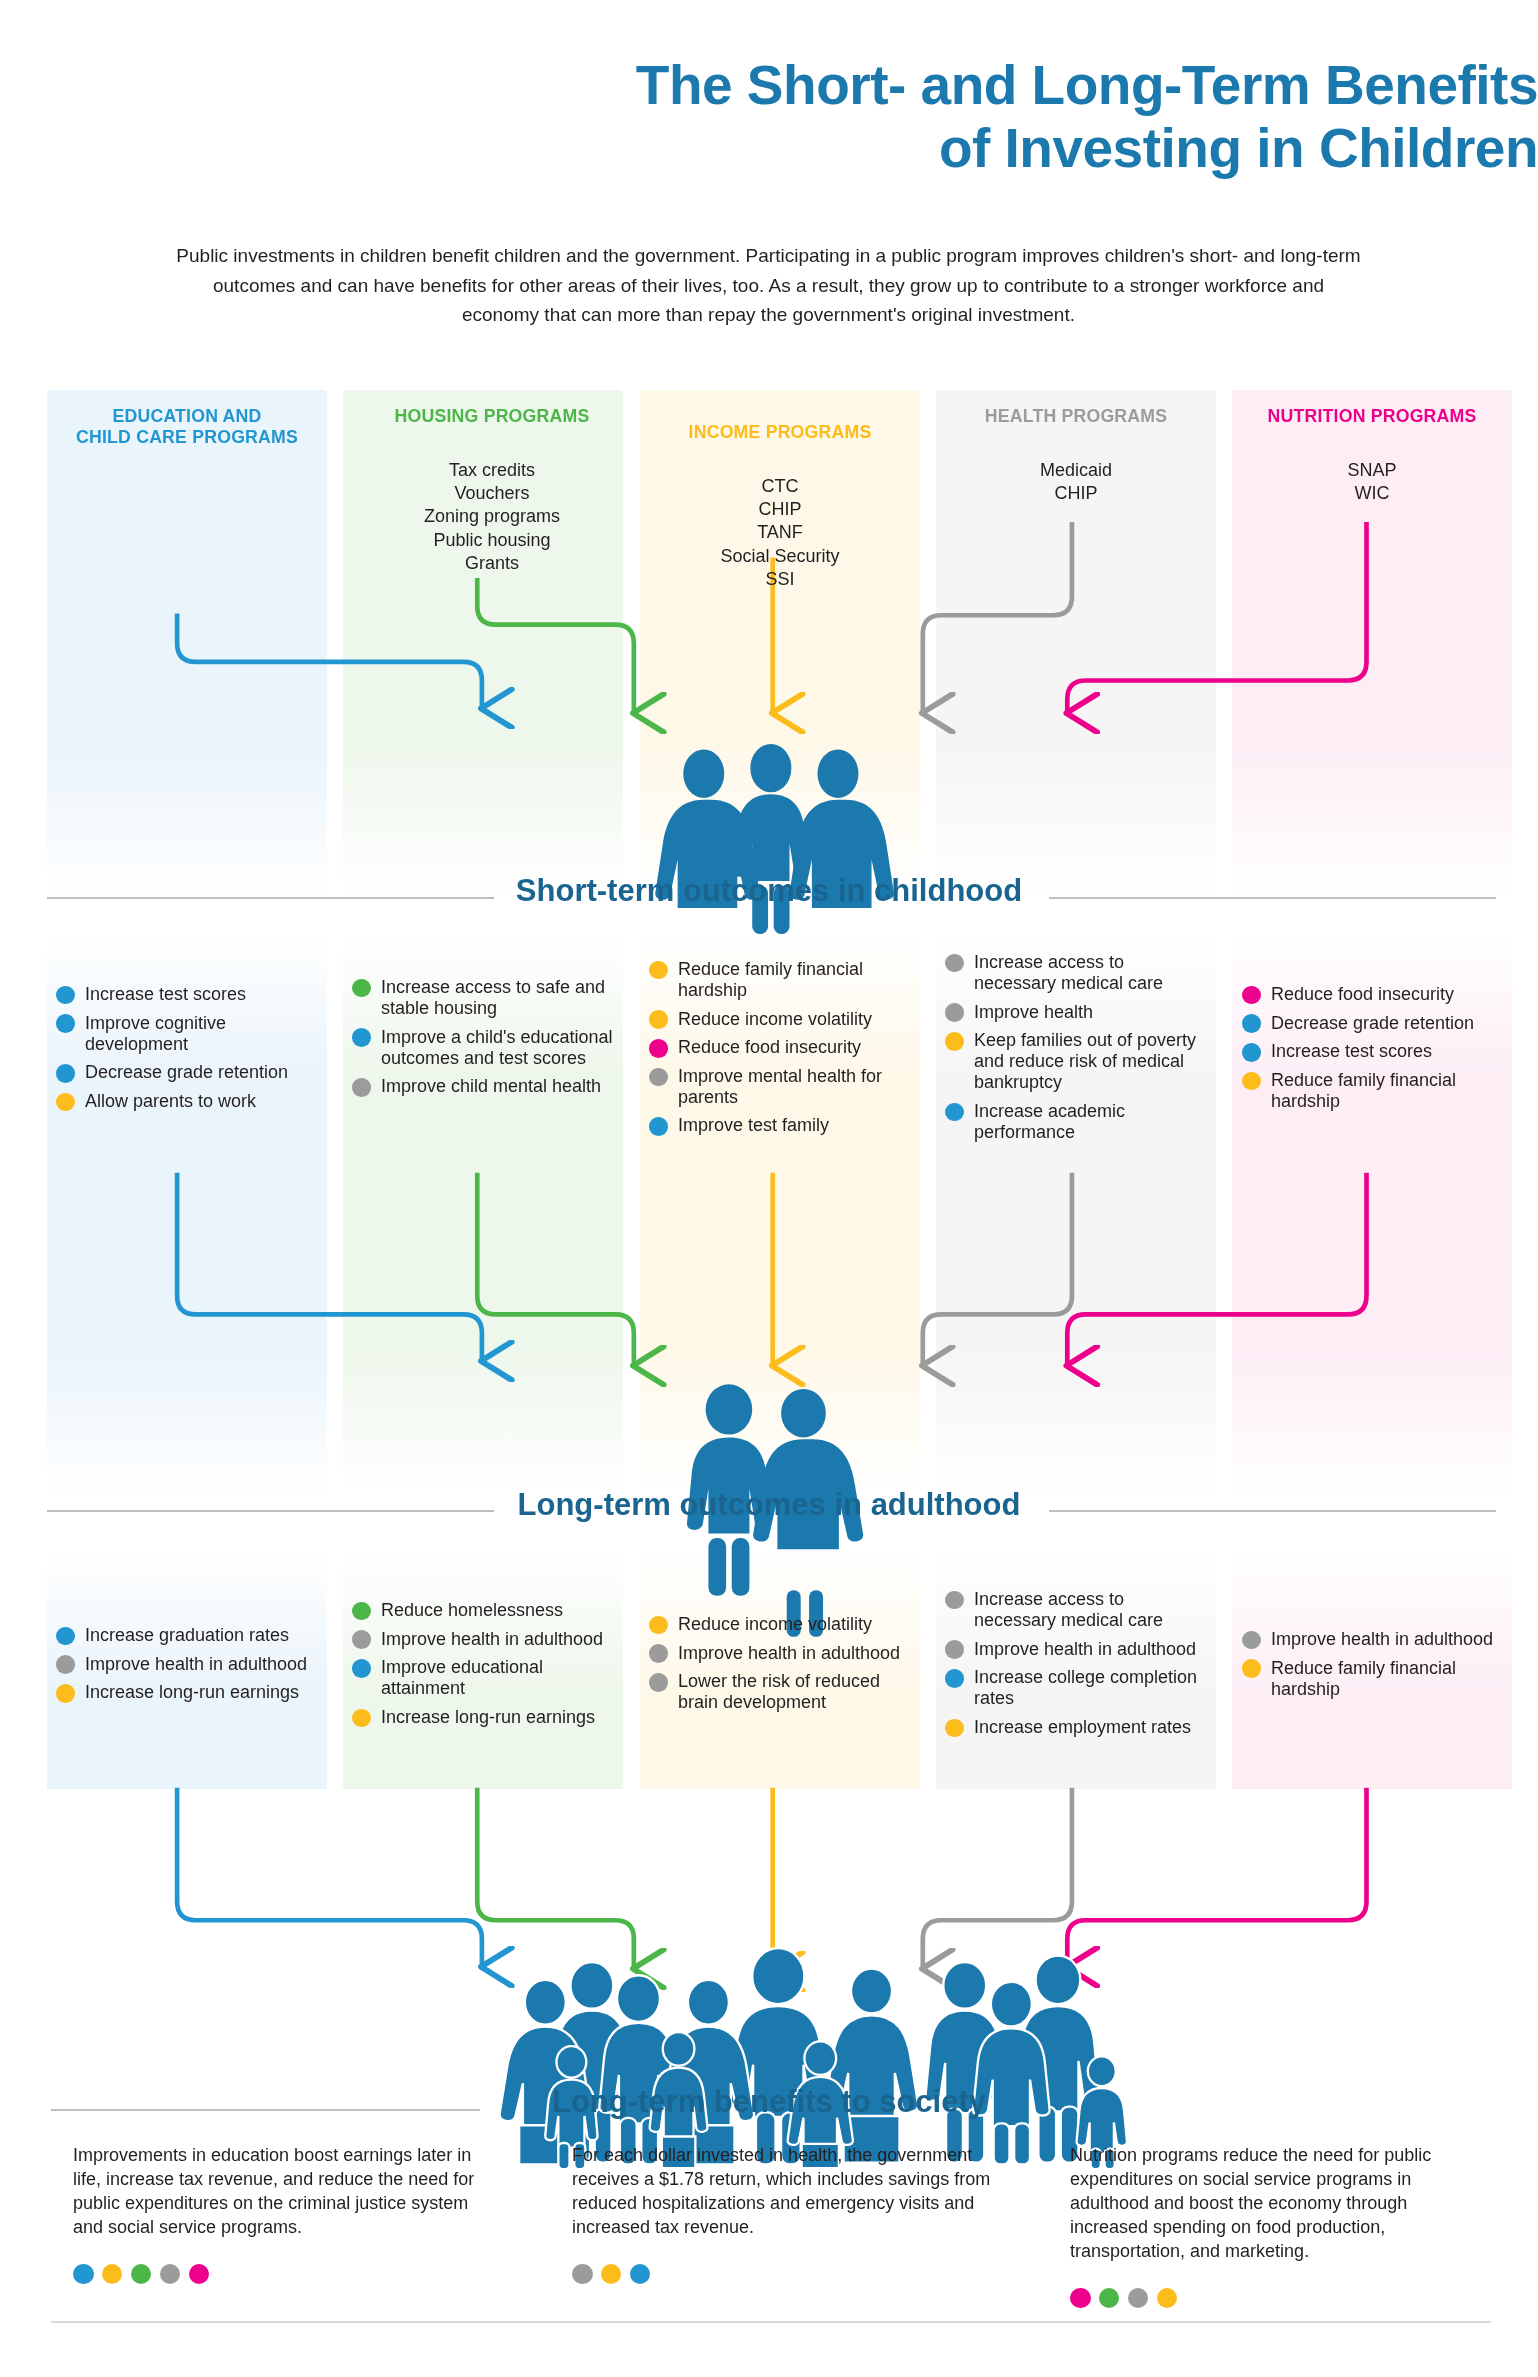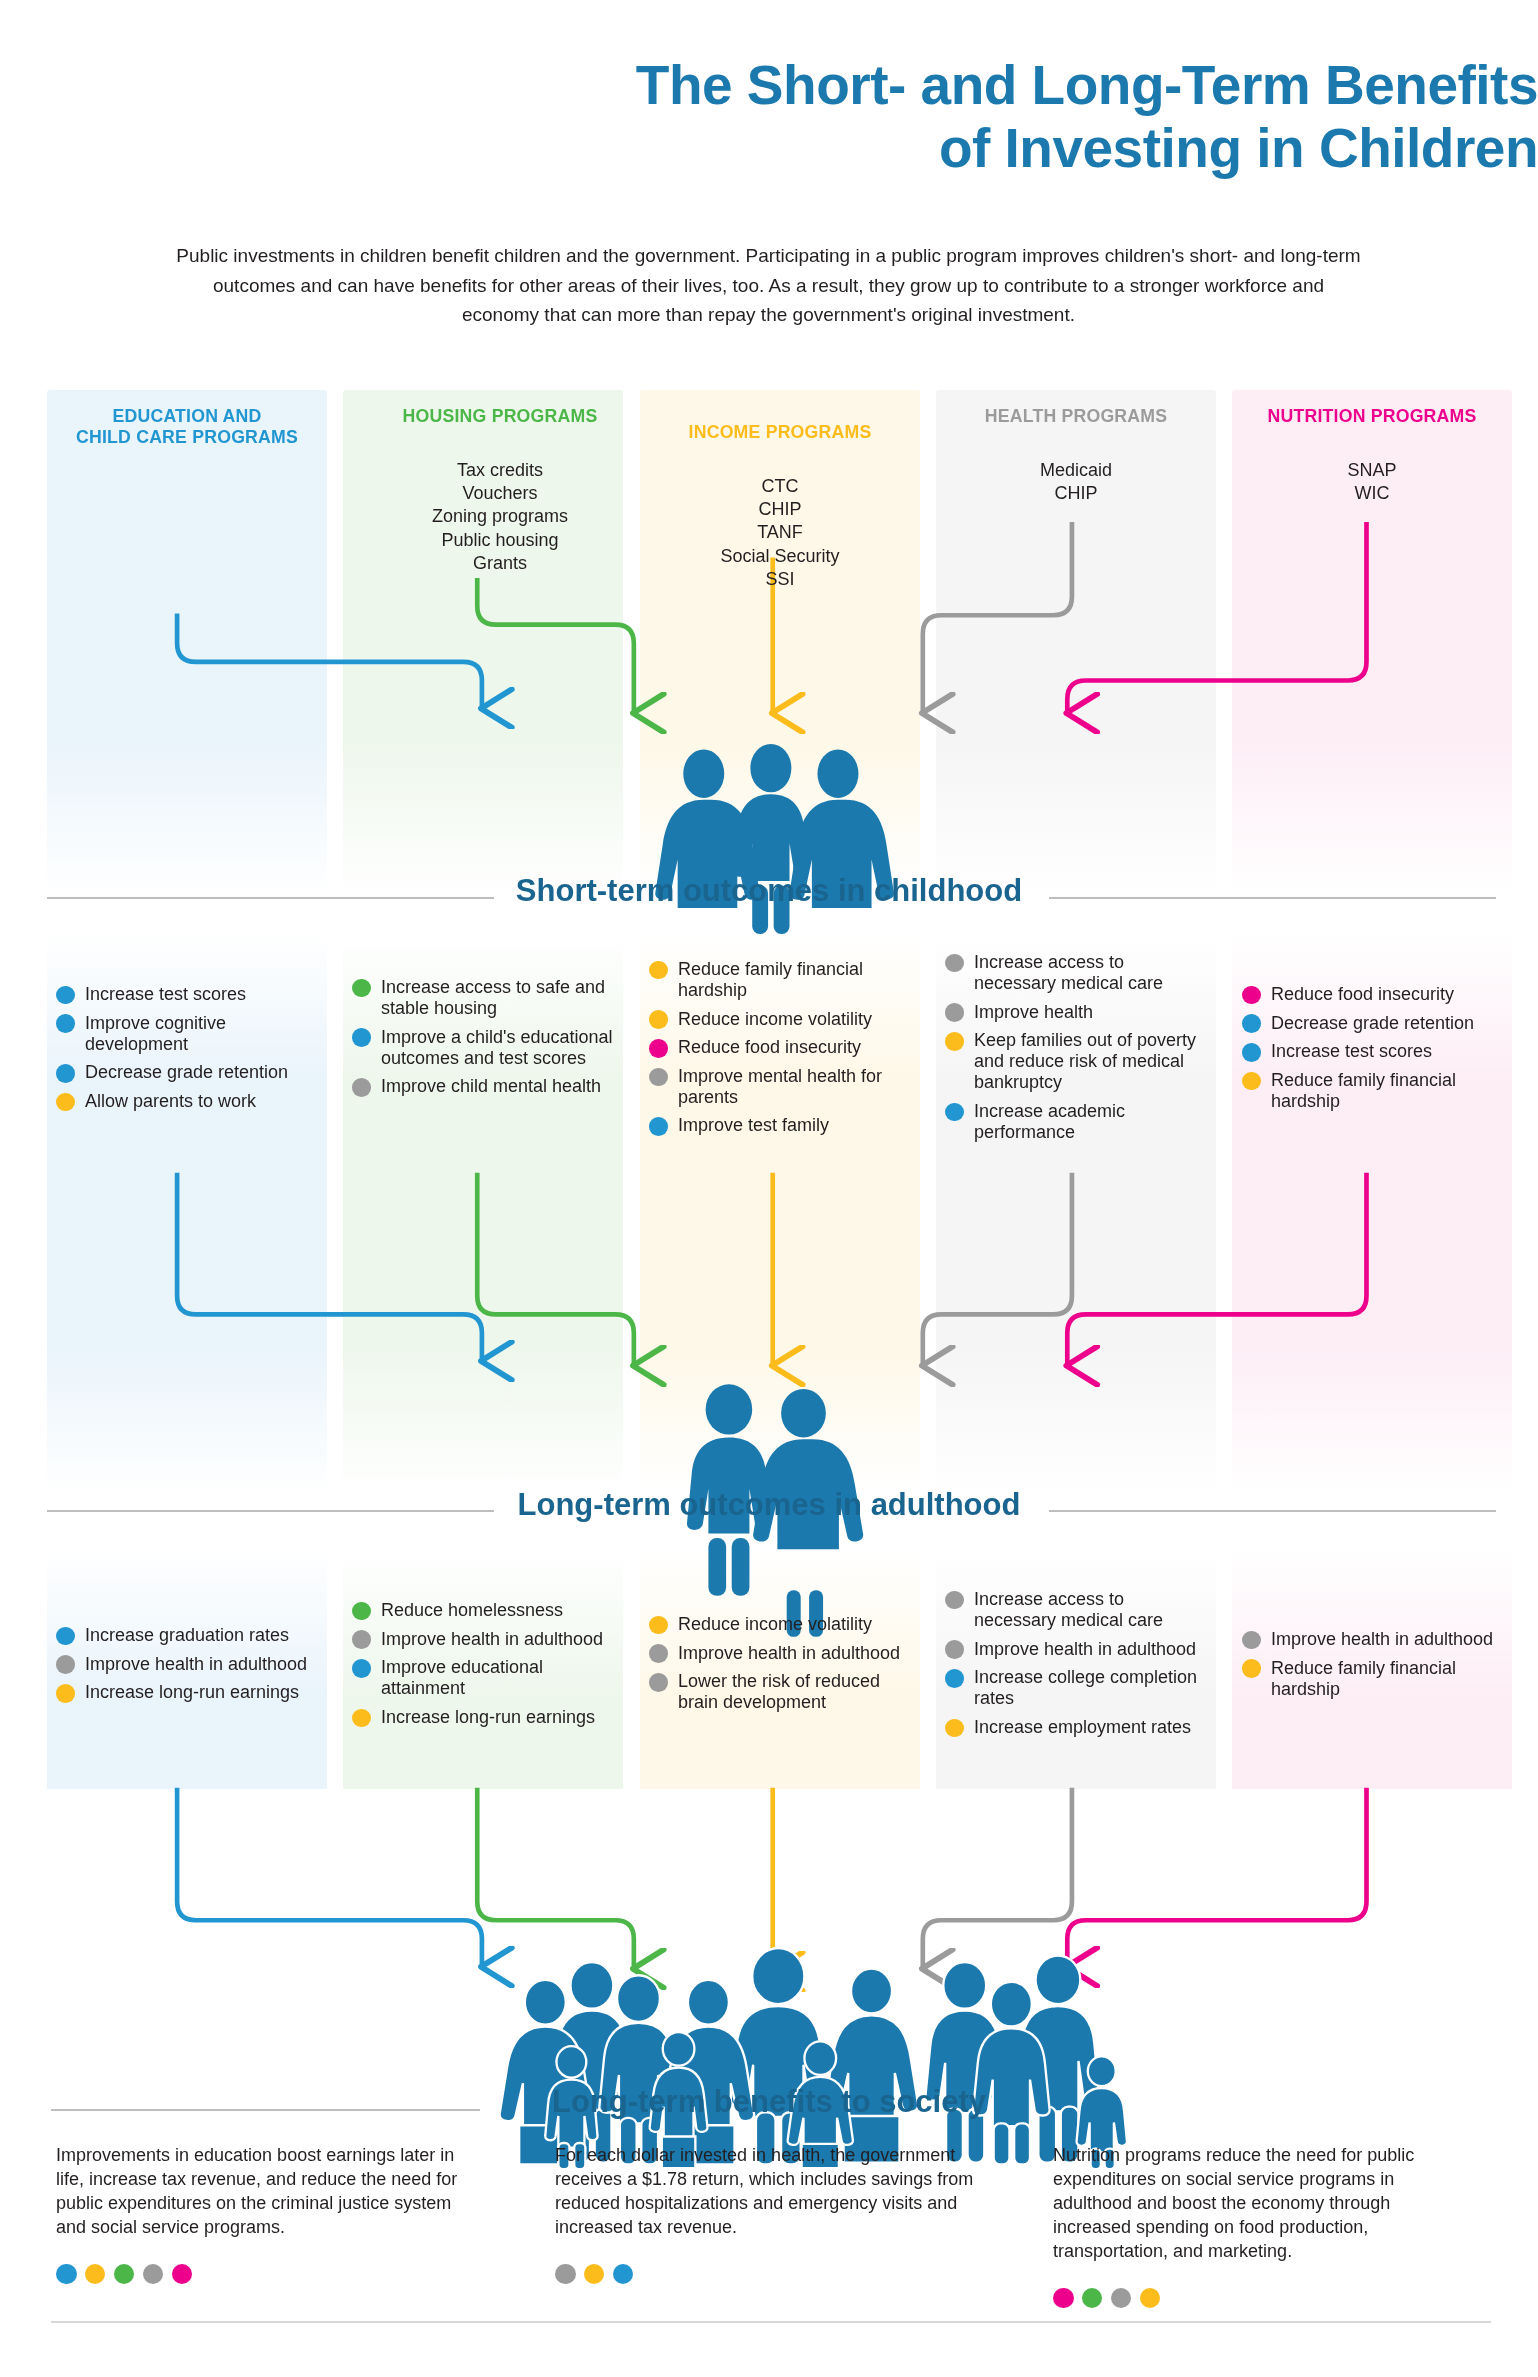--- a/index.html
+++ b/index.html
@@ -43,21 +43,21 @@
   .btxt{font-size:18px;line-height:1.17;color:#231f20;}
 
   
   .sect-head{
     position:absolute;text-align:center;font-weight:bold;color:#1a6490;
     font-size:31px;white-space:nowrap;
   }
   .hr{position:absolute;height:1.9px;background:#bcbec0;}
 
   
-  .foot-col{position:absolute;}
+  .foot-col{position:absolute;margin-left:17px;}
   .foot-txt{font-size:18px;line-height:1.33;color:#231f20;}
   .foot-dots{display:flex;margin-top:24px;}
   .foot-dots span{width:20.5px;height:20.5px;border-radius:50%;margin-right:8.4px;display:block;}
 
   svg.layer{position:absolute;left:0;top:0;width:1538px;height:2377px;pointer-events:none;}
 </style>
 </head>
 <body>
 
 <div class="page">
@@ -248,21 +248,21 @@
     </g>
   </svg>
 
   <div id="program-cols">
       <div class="col-band" style="left: 47px; top: 390px; width: 280px;">
         <div class="col-title" style="color: rgb(33, 150, 209);">
           <div>EDUCATION AND</div>
           <div>CHILD CARE PROGRAMS</div>
         </div>
       </div>
-      <div class="col-band" style="left: 360px; top: 390px; width: 280px;">
+      <div class="col-band" style="left: 352px; top: 390px; width: 280px;">
         <div class="col-title" style="color: rgb(76, 183, 72);">
           <div>HOUSING PROGRAMS</div>
         </div>
         <div class="col-list" style="padding-top: 32px;">
           <div>Tax credits</div>
           <div>Vouchers</div>
           <div>Zoning programs</div>
           <div>Public housing</div>
           <div>Grants</div>
         </div>

